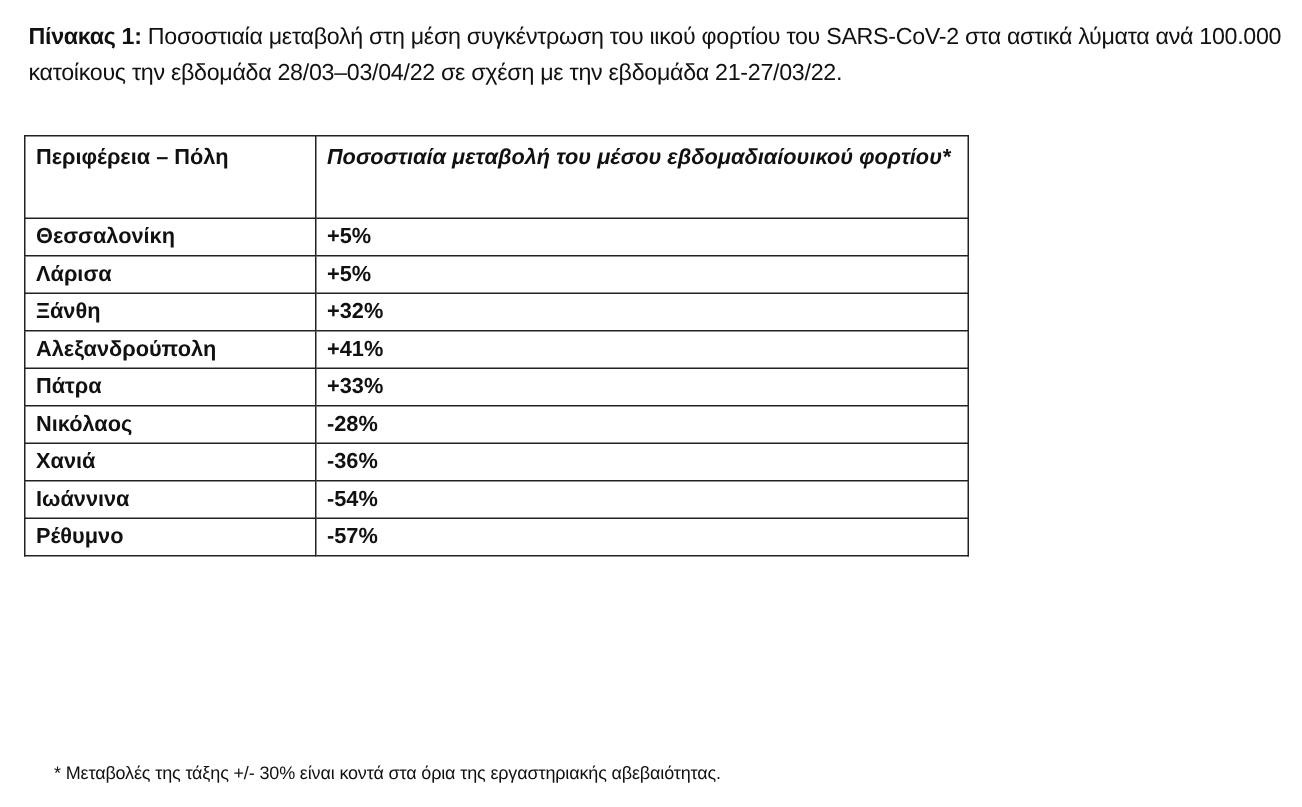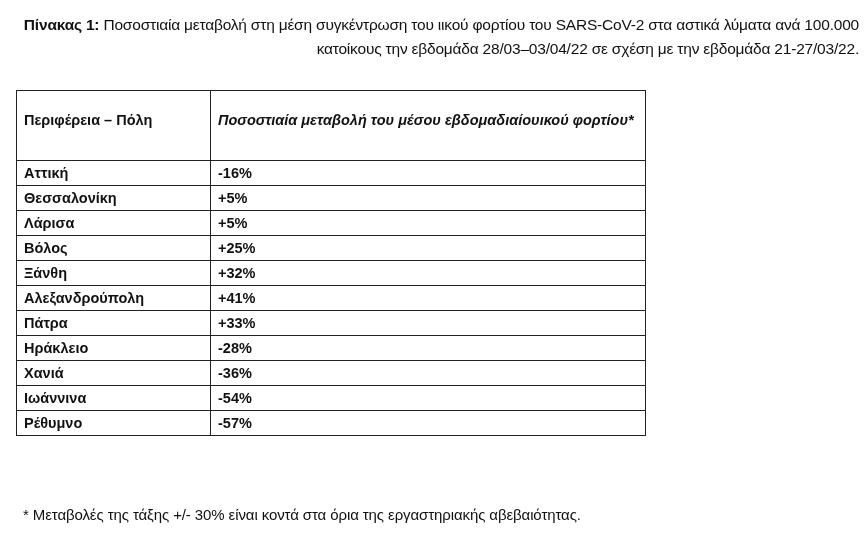--- a/index.html
+++ b/index.html
@@ -5,88 +5,79 @@
   html, body { margin: 0; padding: 0; background: #ffffff; }
   body {
     width: 868px; height: 538px; position: relative; overflow: hidden;
     font-family: "Liberation Sans", "DejaVu Sans", sans-serif;
     color: #111111;
   }
   .caption {
     position: absolute; left: 19px; top: 13px; width: 840px;
     font-size: 15.5px; line-height: 24px; letter-spacing: -0.2px;
     font-stretch: condensed;
-    text-align: right;
   }
   .caption b { font-weight: bold; }
   table.data {
     position: absolute; left: 16px; top: 90px;
     width: 630px; border-collapse: collapse;
     font-size: 14.5px;
   }
   table.data td, table.data th {
     border: 1.5px solid #222222;
     padding: 1px 6px 0 7px;
     text-align: left; vertical-align: top;
     font-weight: bold;
     line-height: 23px;
   }
   table.data th.c1 { width: 180px; }
-  table.data th { height: 51px; padding-top: 18px; }
+  table.data th { height: 51px; padding-top: 3px; }
   table.data th.c2 { text-align: justify; text-align-last: left; font-style: italic; }
   table.data tr.row td { height: 23px; }
   table.data tr.row.tall td { height: 29px; }
   .footnote {
-    position: absolute; left: 23px; top: 506px;
-    font-size: 15px; line-height: 18px; letter-spacing: -0.1px;
+    position: absolute; left: 36px; top: 506px;
+    font-size: 12px; line-height: 18px; letter-spacing: -0.1px;
   }
 </style>
 </head>
 <body>
 
 <div class="caption"><b>Πίνακας 1:</b><span> Ποσοστιαία μεταβολή στη μέση συγκέντρωση του ιικού φορτίου του SARS-CoV-2 στα αστικά λύματα ανά 100.000 κατοίκους την εβδομάδα 28/03–03/04/22 σε σχέση με την εβδομάδα 21-27/03/22.</span></div>
 
 <table class="data">
   <thead>
     <tr>
       <th class="c1">Περιφέρεια – Πόλη</th>
       <th class="c2">Ποσοστιαία μεταβολή του μέσου εβδομαδιαίουικού φορτίου*</th>
     </tr>
   </thead>
   <tbody>
     <tr class="row">
-        <td>Αττική</td>
-        <td>-16%</td>
-      </tr>
-    <tr class="row">
         <td>Θεσσαλονίκη</td>
         <td>+5%</td>
       </tr>
     <tr class="row">
         <td>Λάρισα</td>
         <td>+5%</td>
-      </tr>
-    <tr class="row">
-        <td>Βόλος</td>
-        <td>+25%</td>
       </tr>
     <tr class="row">
         <td>Ξάνθη</td>
         <td>+32%</td>
       </tr>
     <tr class="row">
         <td>Αλεξανδρούπολη</td>
         <td>+41%</td>
       </tr>
     <tr class="row">
         <td>Πάτρα</td>
         <td>+33%</td>
       </tr>
     <tr class="row">
-        <td>Ηράκλειο</td>
+        <td>Νικόλαος</td>
         <td>-28%</td>
       </tr>
     <tr class="row">
         <td>Χανιά</td>
         <td>-36%</td>
       </tr>
     <tr class="row">
         <td>Ιωάννινα</td>
         <td>-54%</td>
       </tr>

